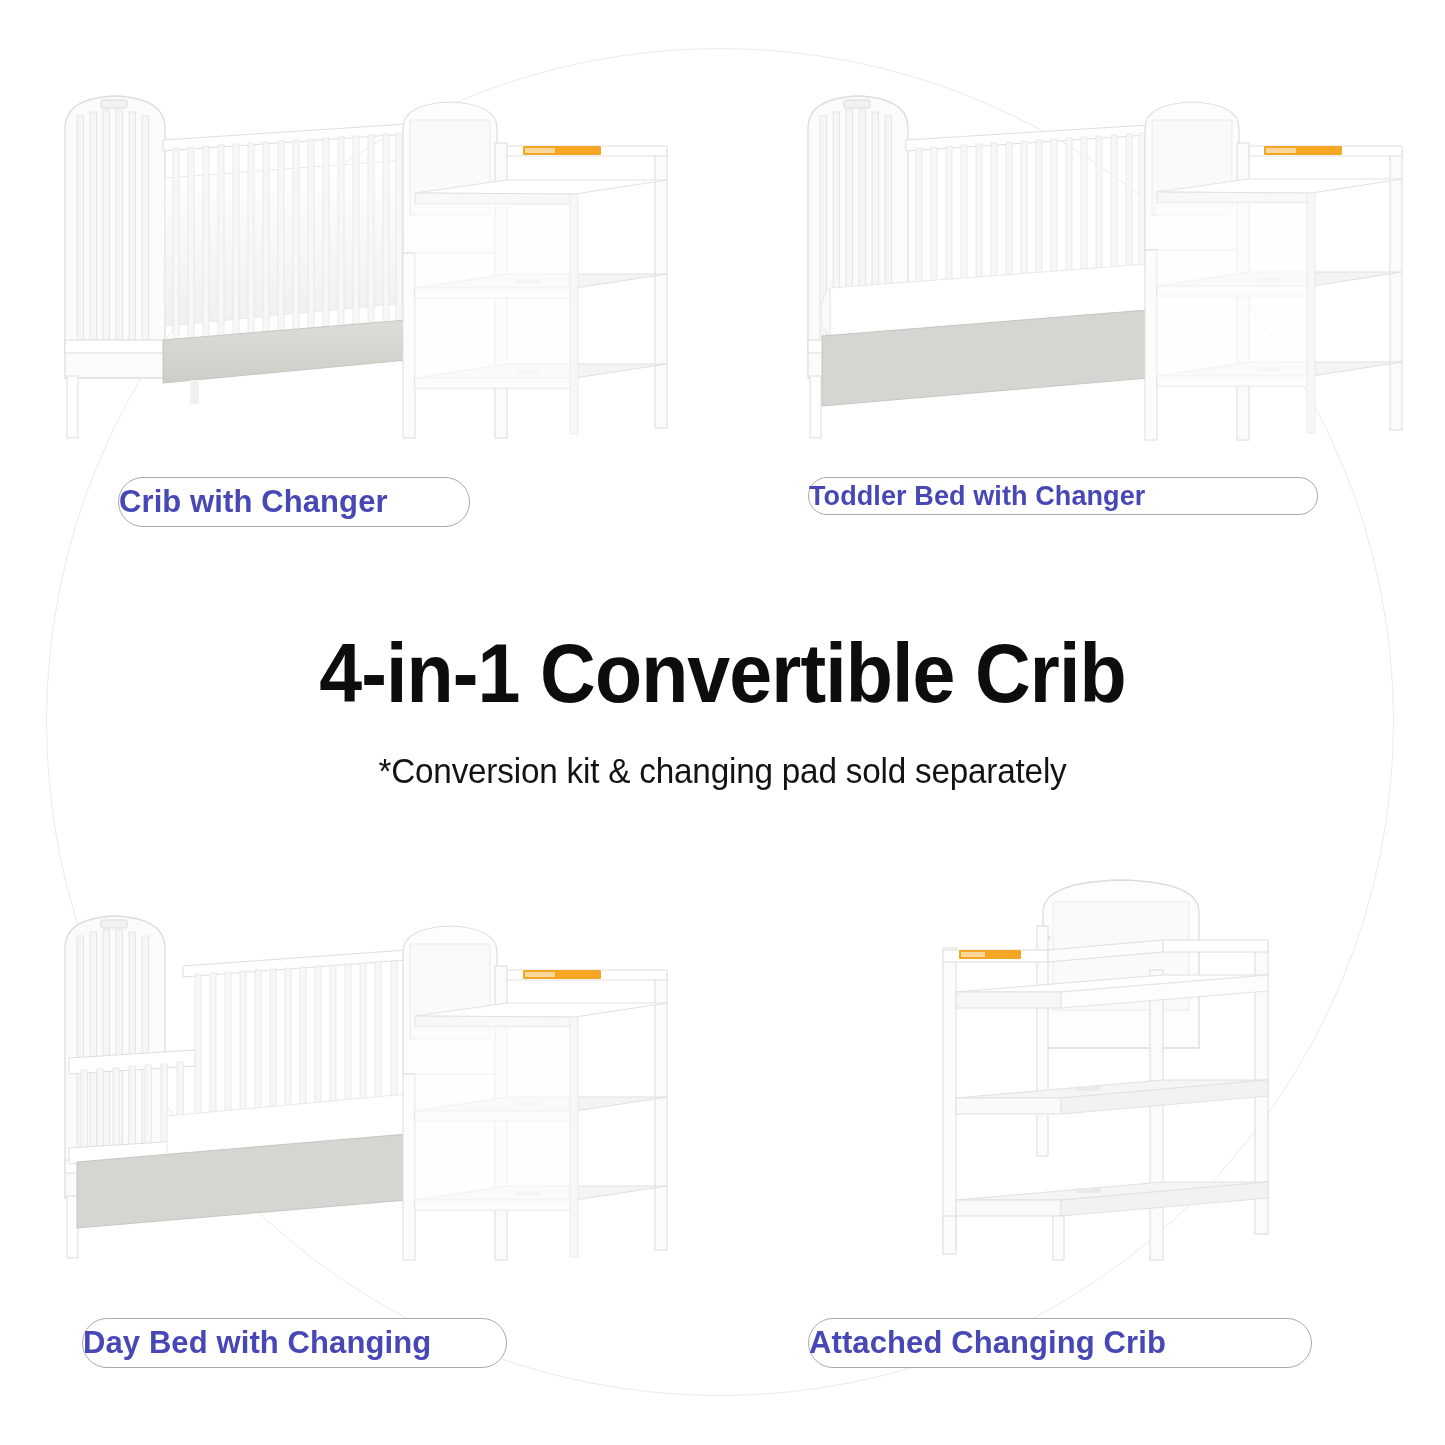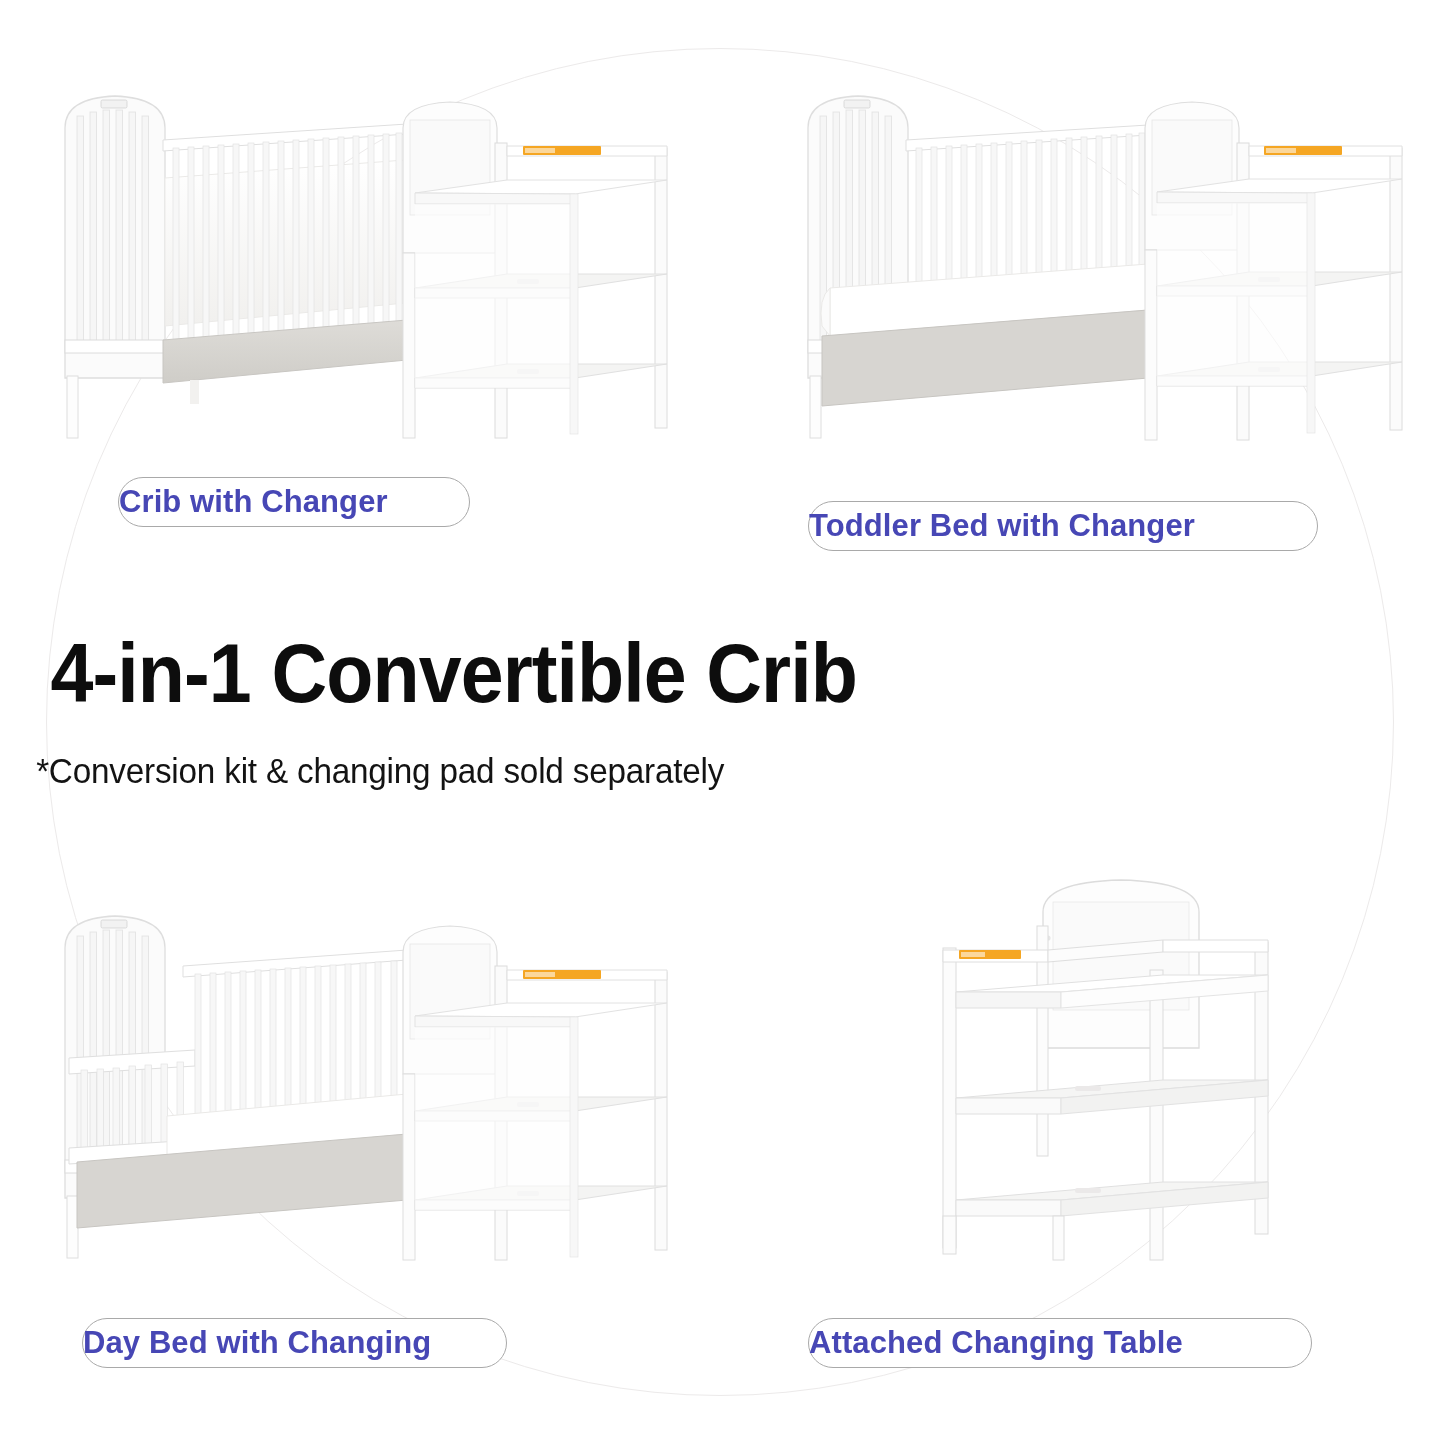--- a/index.html
+++ b/index.html
@@ -27,27 +27,27 @@
   #panel-changer    {left:925px; top:870px; width:370px;height:410px;}
 
   
   .pill{
     position:absolute;display:flex;align-items:center;justify-content:flex-start;
     background:#ffffff;border:1.6px solid #a9a9a9;border-radius:999px;
     color:#4747b5;white-space:nowrap;box-sizing:border-box;
     font-weight:700;letter-spacing:.1px;
   }
   #pill-crib    {left:118px; top:477px; width:352px;height:50px;font-size:31px;}
-  #pill-toddler {left:808px; top:477px; width:510px;height:50px;font-size:31px;margin-top:24px;}
+  #pill-toddler {left:808px; top:477px; width:510px;height:38px;font-size:27px;}
   #pill-daybed  {left:82px;  top:1318px;width:425px;height:50px;font-size:31px;}
   #pill-changer {left:808px; top:1318px;width:504px;height:50px;font-size:31px;}
 
   
   .center-block{
-    position:absolute;left:0;top:632px;width:1445px;text-align:left;
+    position:absolute;left:0;top:632px;width:1445px;text-align:center;
   }
   .headline{
     font-family:"Liberation Sans Narrow","Liberation Sans","DejaVu Sans Condensed",sans-serif;
     font-weight:700;font-size:83px;line-height:1;color:#0d0d0d;
     letter-spacing:-1px;transform:scaleX(.93);transform-origin:center;
     margin:0;
   }
   .subline{
     font-family:"Liberation Sans Narrow","Liberation Sans","DejaVu Sans Condensed",sans-serif;
     font-weight:400;font-size:35px;line-height:1;color:#131313;
@@ -347,14 +347,14 @@
       <path d="M31 330 L238 312 L343 312 L136 330 Z" fill="#f5f5f4" stroke="#e0e0e0" stroke-width="1"></path>
       <path d="M31 330 L136 330 L136 346 L31 346 Z" fill="#fafafa" stroke="#e0e0e0" stroke-width="1"></path>
       <path d="M136 330 L343 312 L343 328 L136 346 Z" fill="#f2f2f1" stroke="#e2e2e2" stroke-width="1"></path>
       <rect x="150" y="318" width="26" height="5" rx="2" fill="#ebe9e9"></rect>
     </g>
     <rect x="18" y="346" width="13" height="38" fill="#fcfcfc" stroke="#dcdcdc" stroke-width="1"></rect>
     <rect x="128" y="346" width="11" height="44" fill="#fcfcfc" stroke="#dcdcdc" stroke-width="1"></rect>
   </svg>
 </div>
 <div class="pill" id="pill-changer">
-  <span>Attached Changing Table</span>
+  <span>Attached Changing Crib</span>
 </div>
 
 </body></html>

